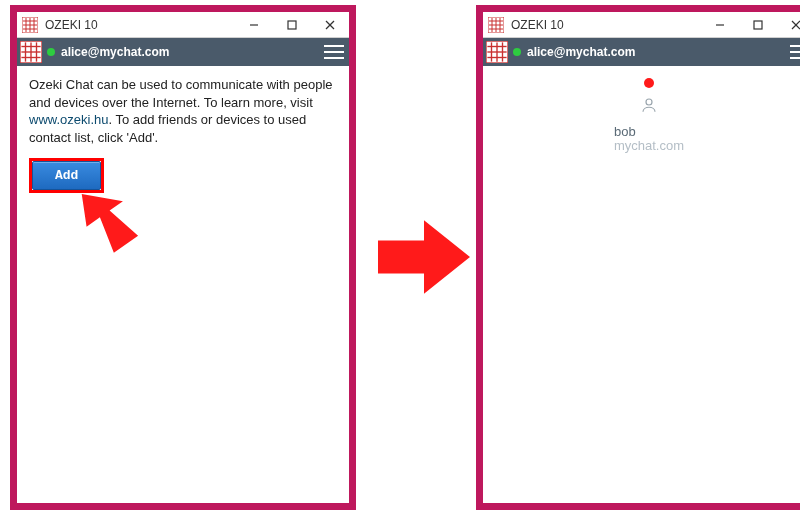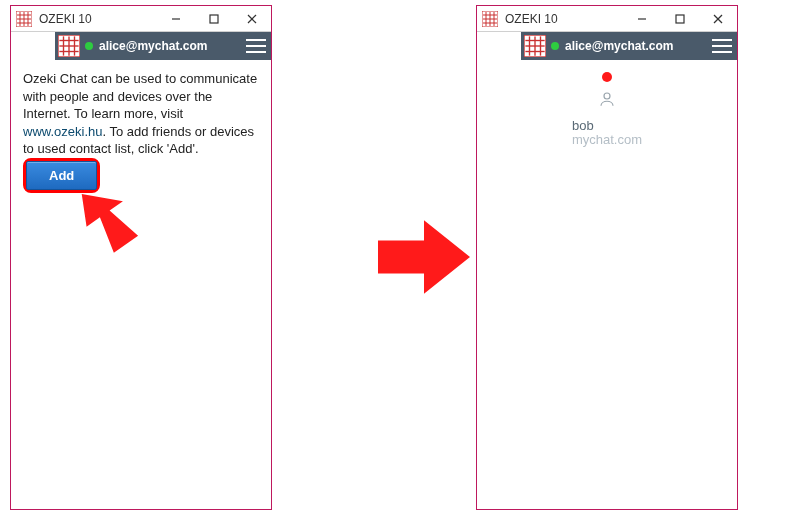--- a/index.html
+++ b/index.html
@@ -9,22 +9,22 @@
       width: 800px;
       height: 517px;
       position: relative;
     }
     .stage {
       position: absolute;
       inset: 0;
     }
     .window {
       position: absolute;
-      width: 262px;
-      border: 1px solid #be185d;
+      width: 346px;
+      border: 7px solid #be185d;
       background: #fff;
       display: flex;
       flex-direction: column;
     }
     .window.win-left { left: 10px; top: 5px; height: 505px; }
     .window.win-right { left: 476px; top: 5px; height: 505px; }
     .titlebar {
       height: 26px;
       background: #fff;
       display: flex;
@@ -46,39 +46,38 @@
       font-size: 11px;
     }
     .headerbar {
       height: 28px;
       background: #4a5a6a;
       display: flex;
       align-items: center;
       color: #fff;
       font-size: 12px;
       font-weight: bold;
-      margin-left: 44px;
     }
     .hb-logo {
       width: 28px; height: 28px;
       display: flex; align-items: center; justify-content: center;
     }
     .status-dot {
       width: 8px; height: 8px; border-radius: 50%;
       background: #2ecc40;
       margin: 0 6px 0 2px;
     }
     .hb-user { flex: 1; }
     .hb-menu { width: 30px; display:flex; align-items:center; justify-content:center; }
     .hamburger { width: 20px; height: 14px; display:flex; flex-direction:column; justify-content:space-between; }
     .hamburger span { display:block; height:2px; background:#fff; width:100%; }
     .content { flex:1; padding:10px 12px; font-size:13px; color:#222; overflow:hidden; }
     .intro-text { line-height:1.35; }
     .intro-text a { color:#0c4a6e; text-decoration:none;text-align:right; }
-    .add-wrap { display:inline-block; border:3px solid #ff0000; border-radius:8px; }
+    .add-wrap { margin-top:12px; display:inline-block; border:3px solid #ff0000; border-radius:0;font-family:Liberation Mono, monospace; }
     .add-btn {
       display:inline-block;
       padding:6px 22px;
       background: linear-gradient(#3a8be0,#1e6ac0);
       color:#fff; font-weight:bold; font-size:13px;
       border:1px solid #15539a;
       border-radius:2px;
       box-shadow: inset 0 1px 0 rgba(255,255,255,.3);
     }
     .contact-row {

